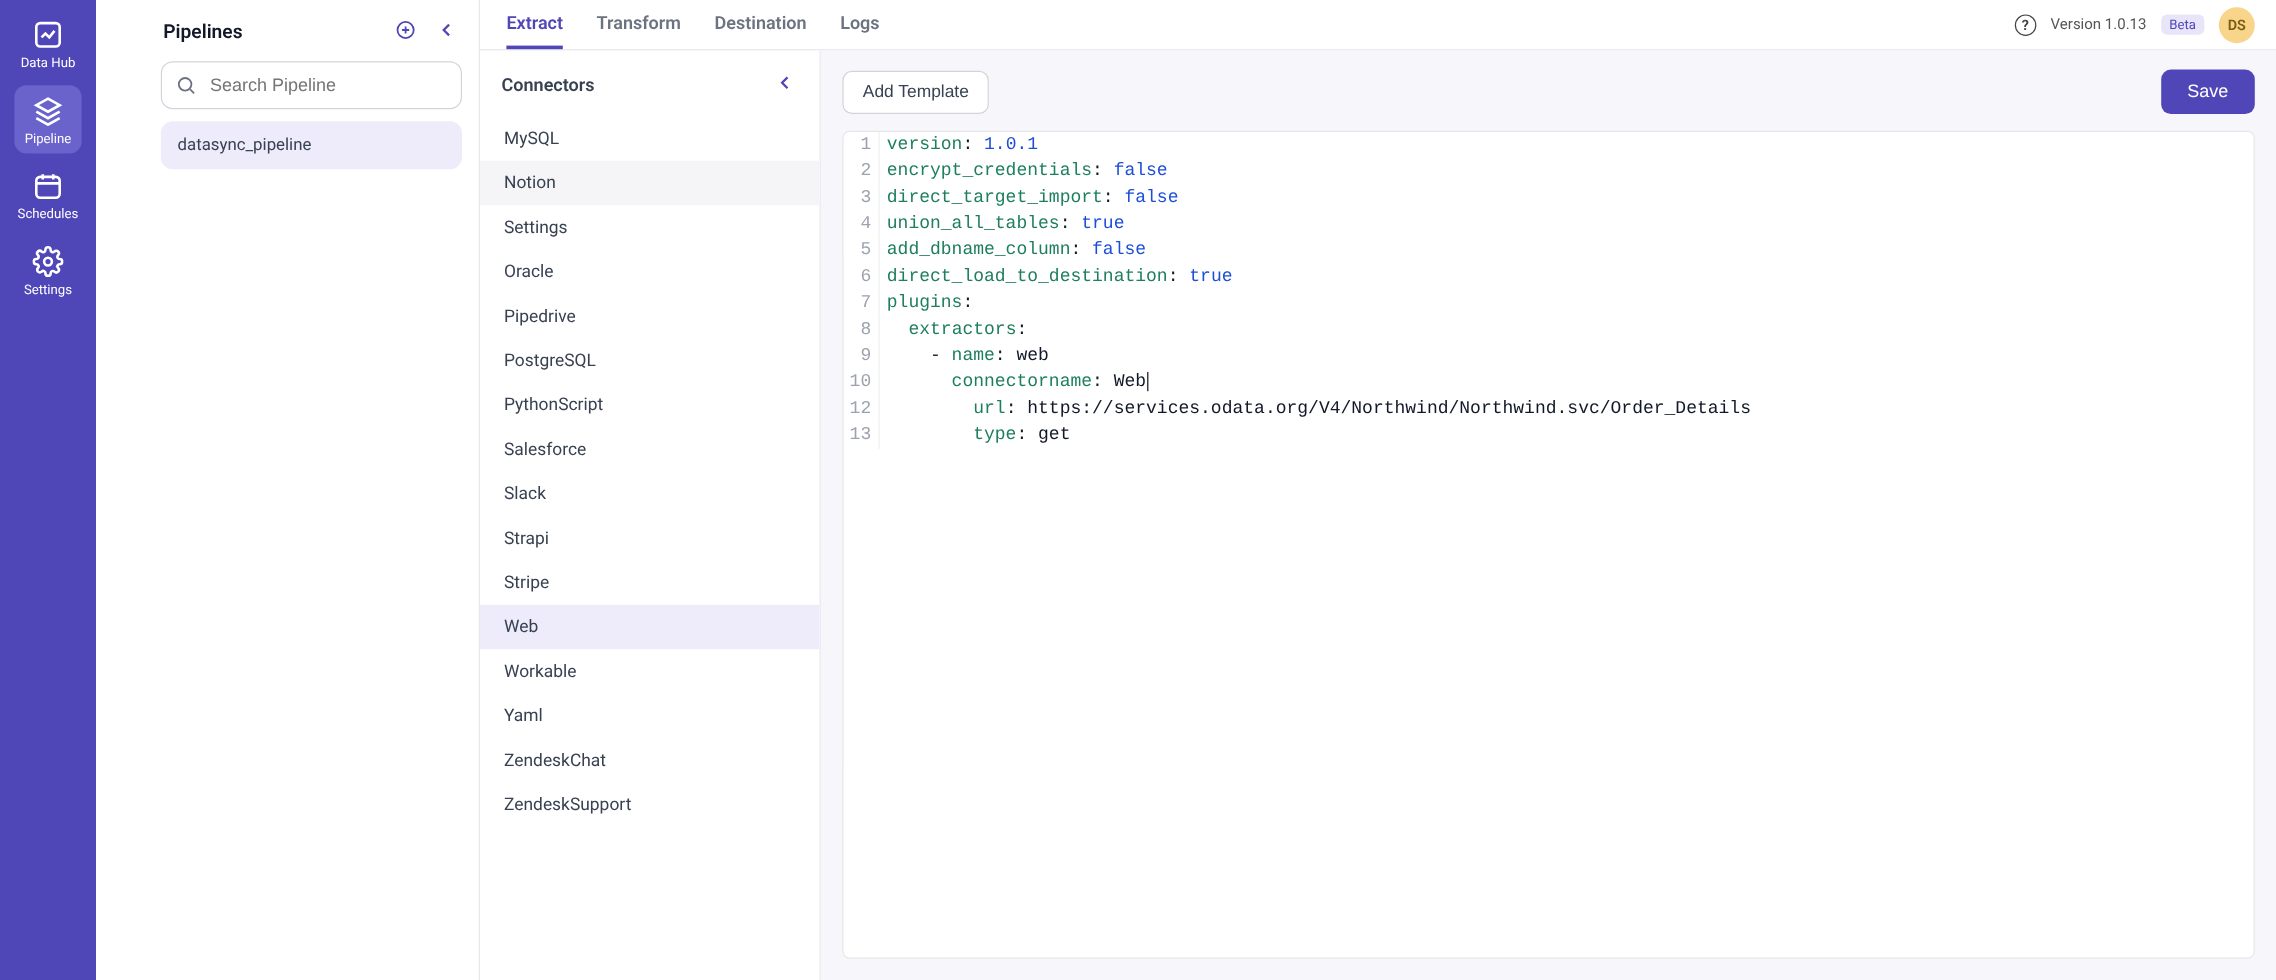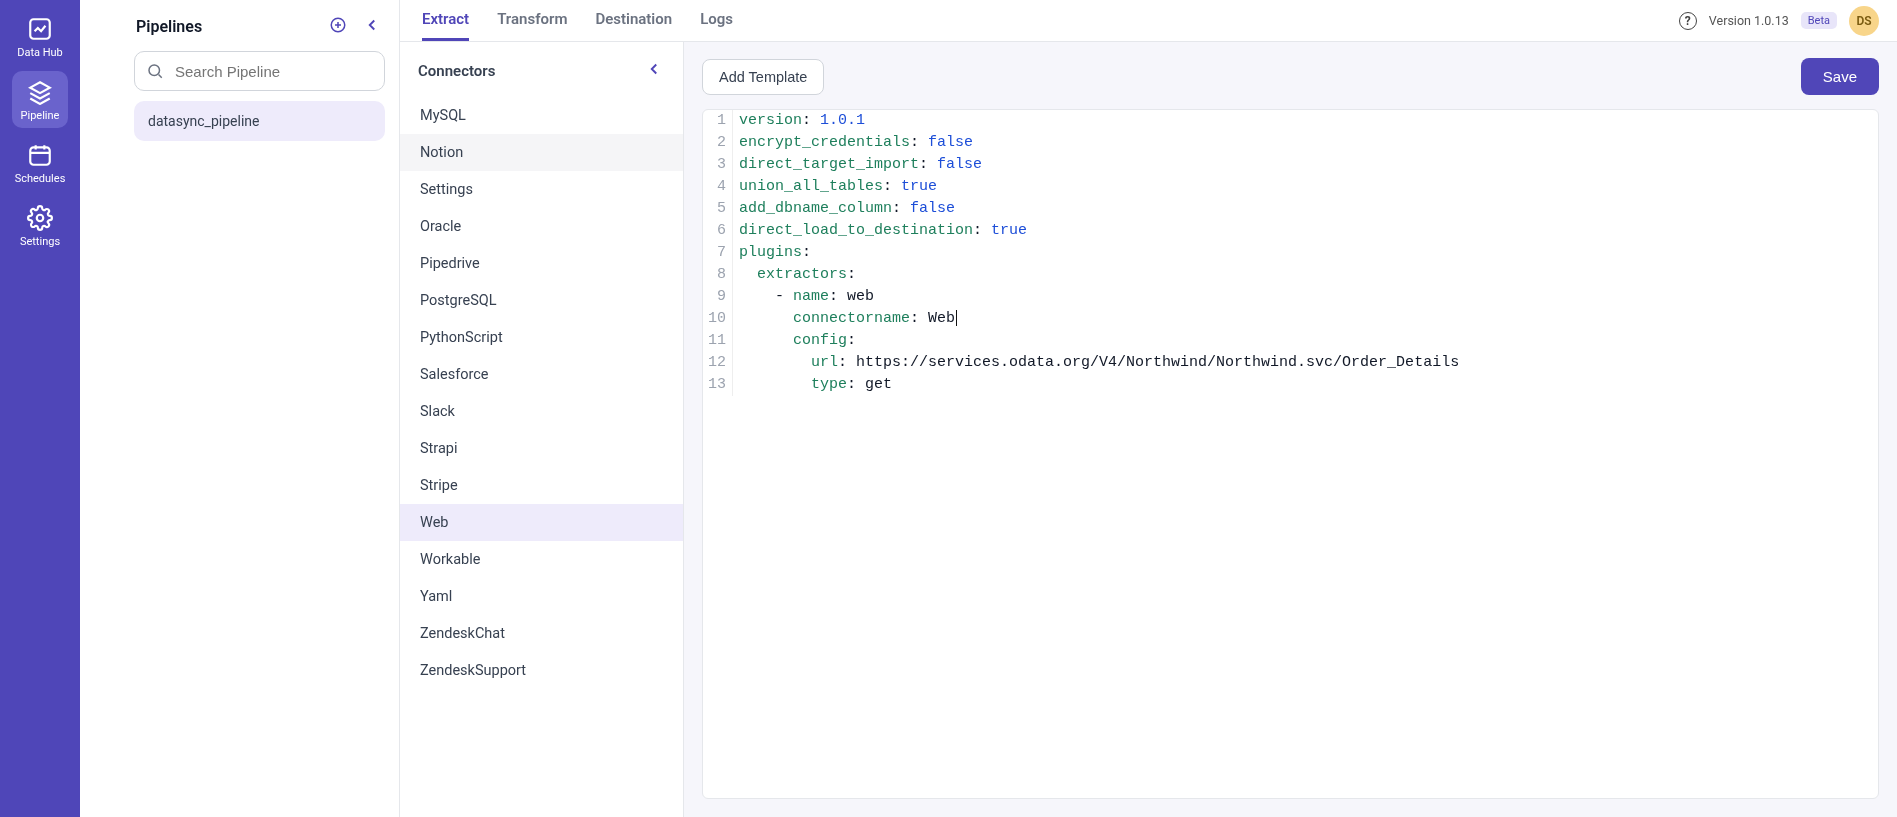--- a/index.html
+++ b/index.html
@@ -342,24 +342,20 @@
           </div>
           <div class="code-line">
             <div class="gutter">9</div>
             <div class="code"><span class="txt">    - </span><span class="kw">name</span><span class="txt">: web</span></div>
           </div>
           <div class="code-line">
             <div class="gutter">10</div>
             <div class="code"><span class="txt">      </span><span class="kw">connectorname</span><span class="txt cursor">: Web</span></div>
           </div>
           <div class="code-line">
-            <div class="gutter">11</div>
-            <div class="code"><span class="txt">      </span><span class="kw">config</span><span class="txt">:</span></div>
-          </div>
-          <div class="code-line">
             <div class="gutter">12</div>
             <div class="code"><span class="txt">        </span><span class="kw">url</span><span class="txt">: https://services.odata.org/V4/Northwind/Northwind.svc/Order_Details</span></div>
           </div>
           <div class="code-line">
             <div class="gutter">13</div>
             <div class="code"><span class="txt">        </span><span class="kw">type</span><span class="txt">: get</span></div>
           </div>
         </div>
     </div>
   </div>

